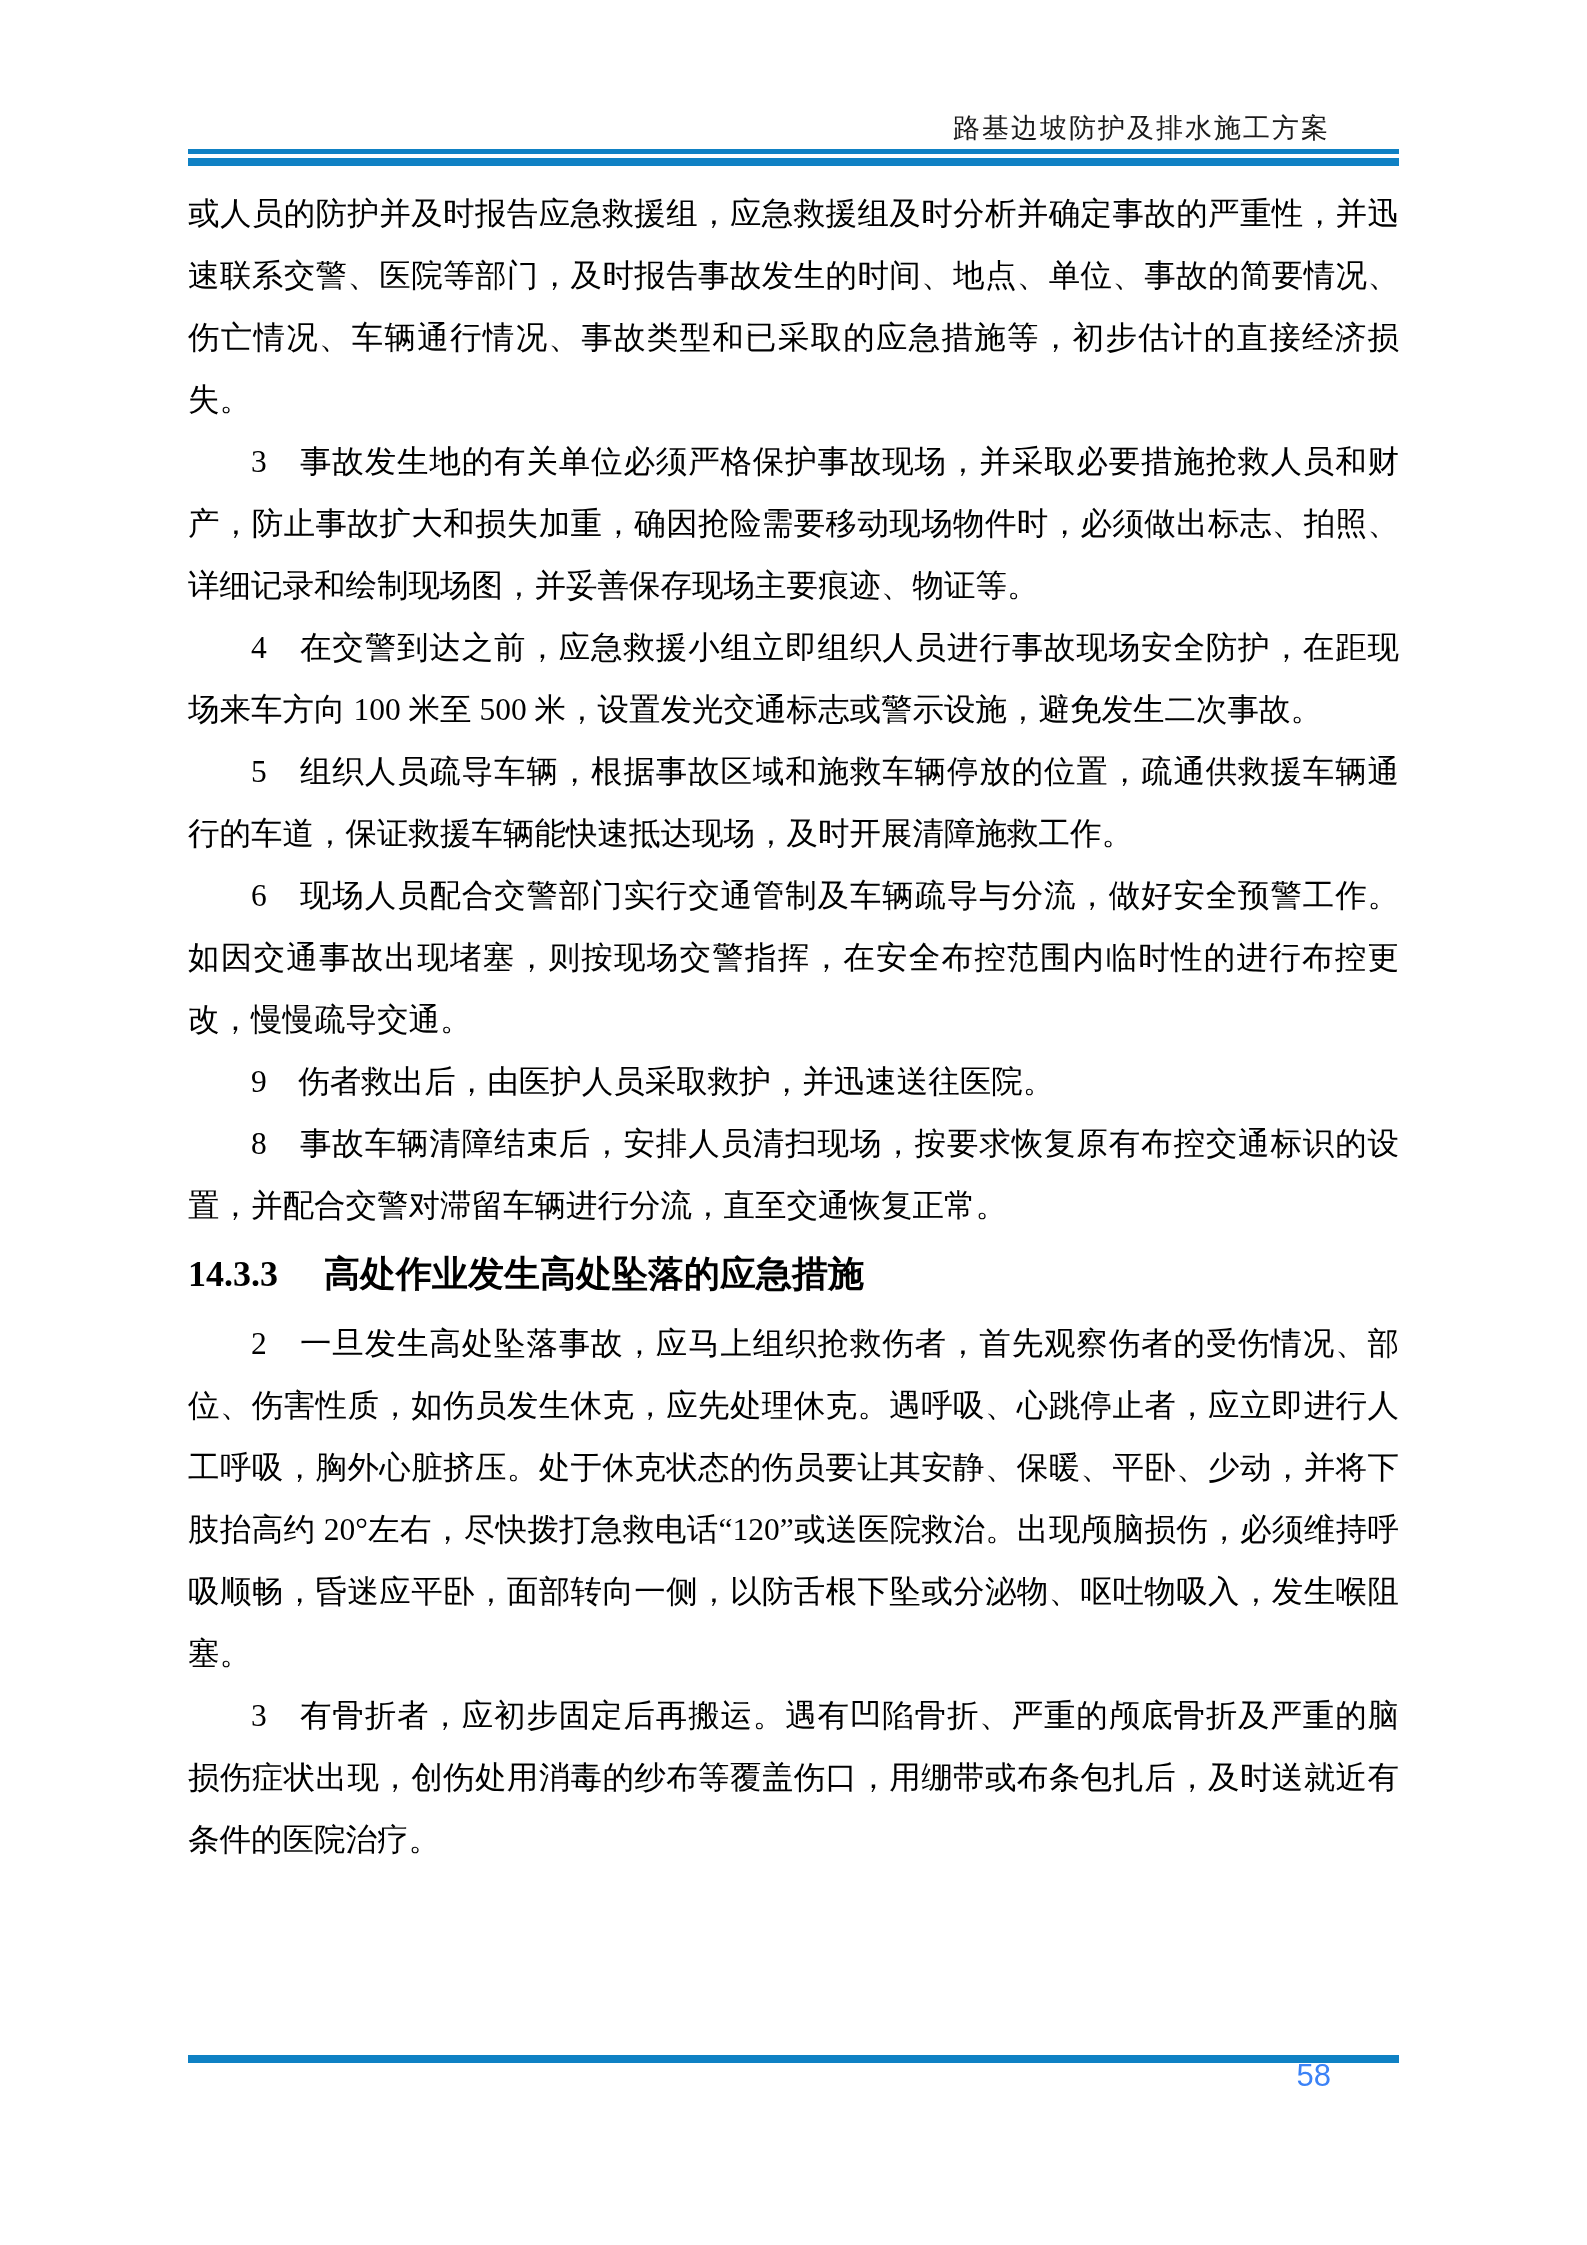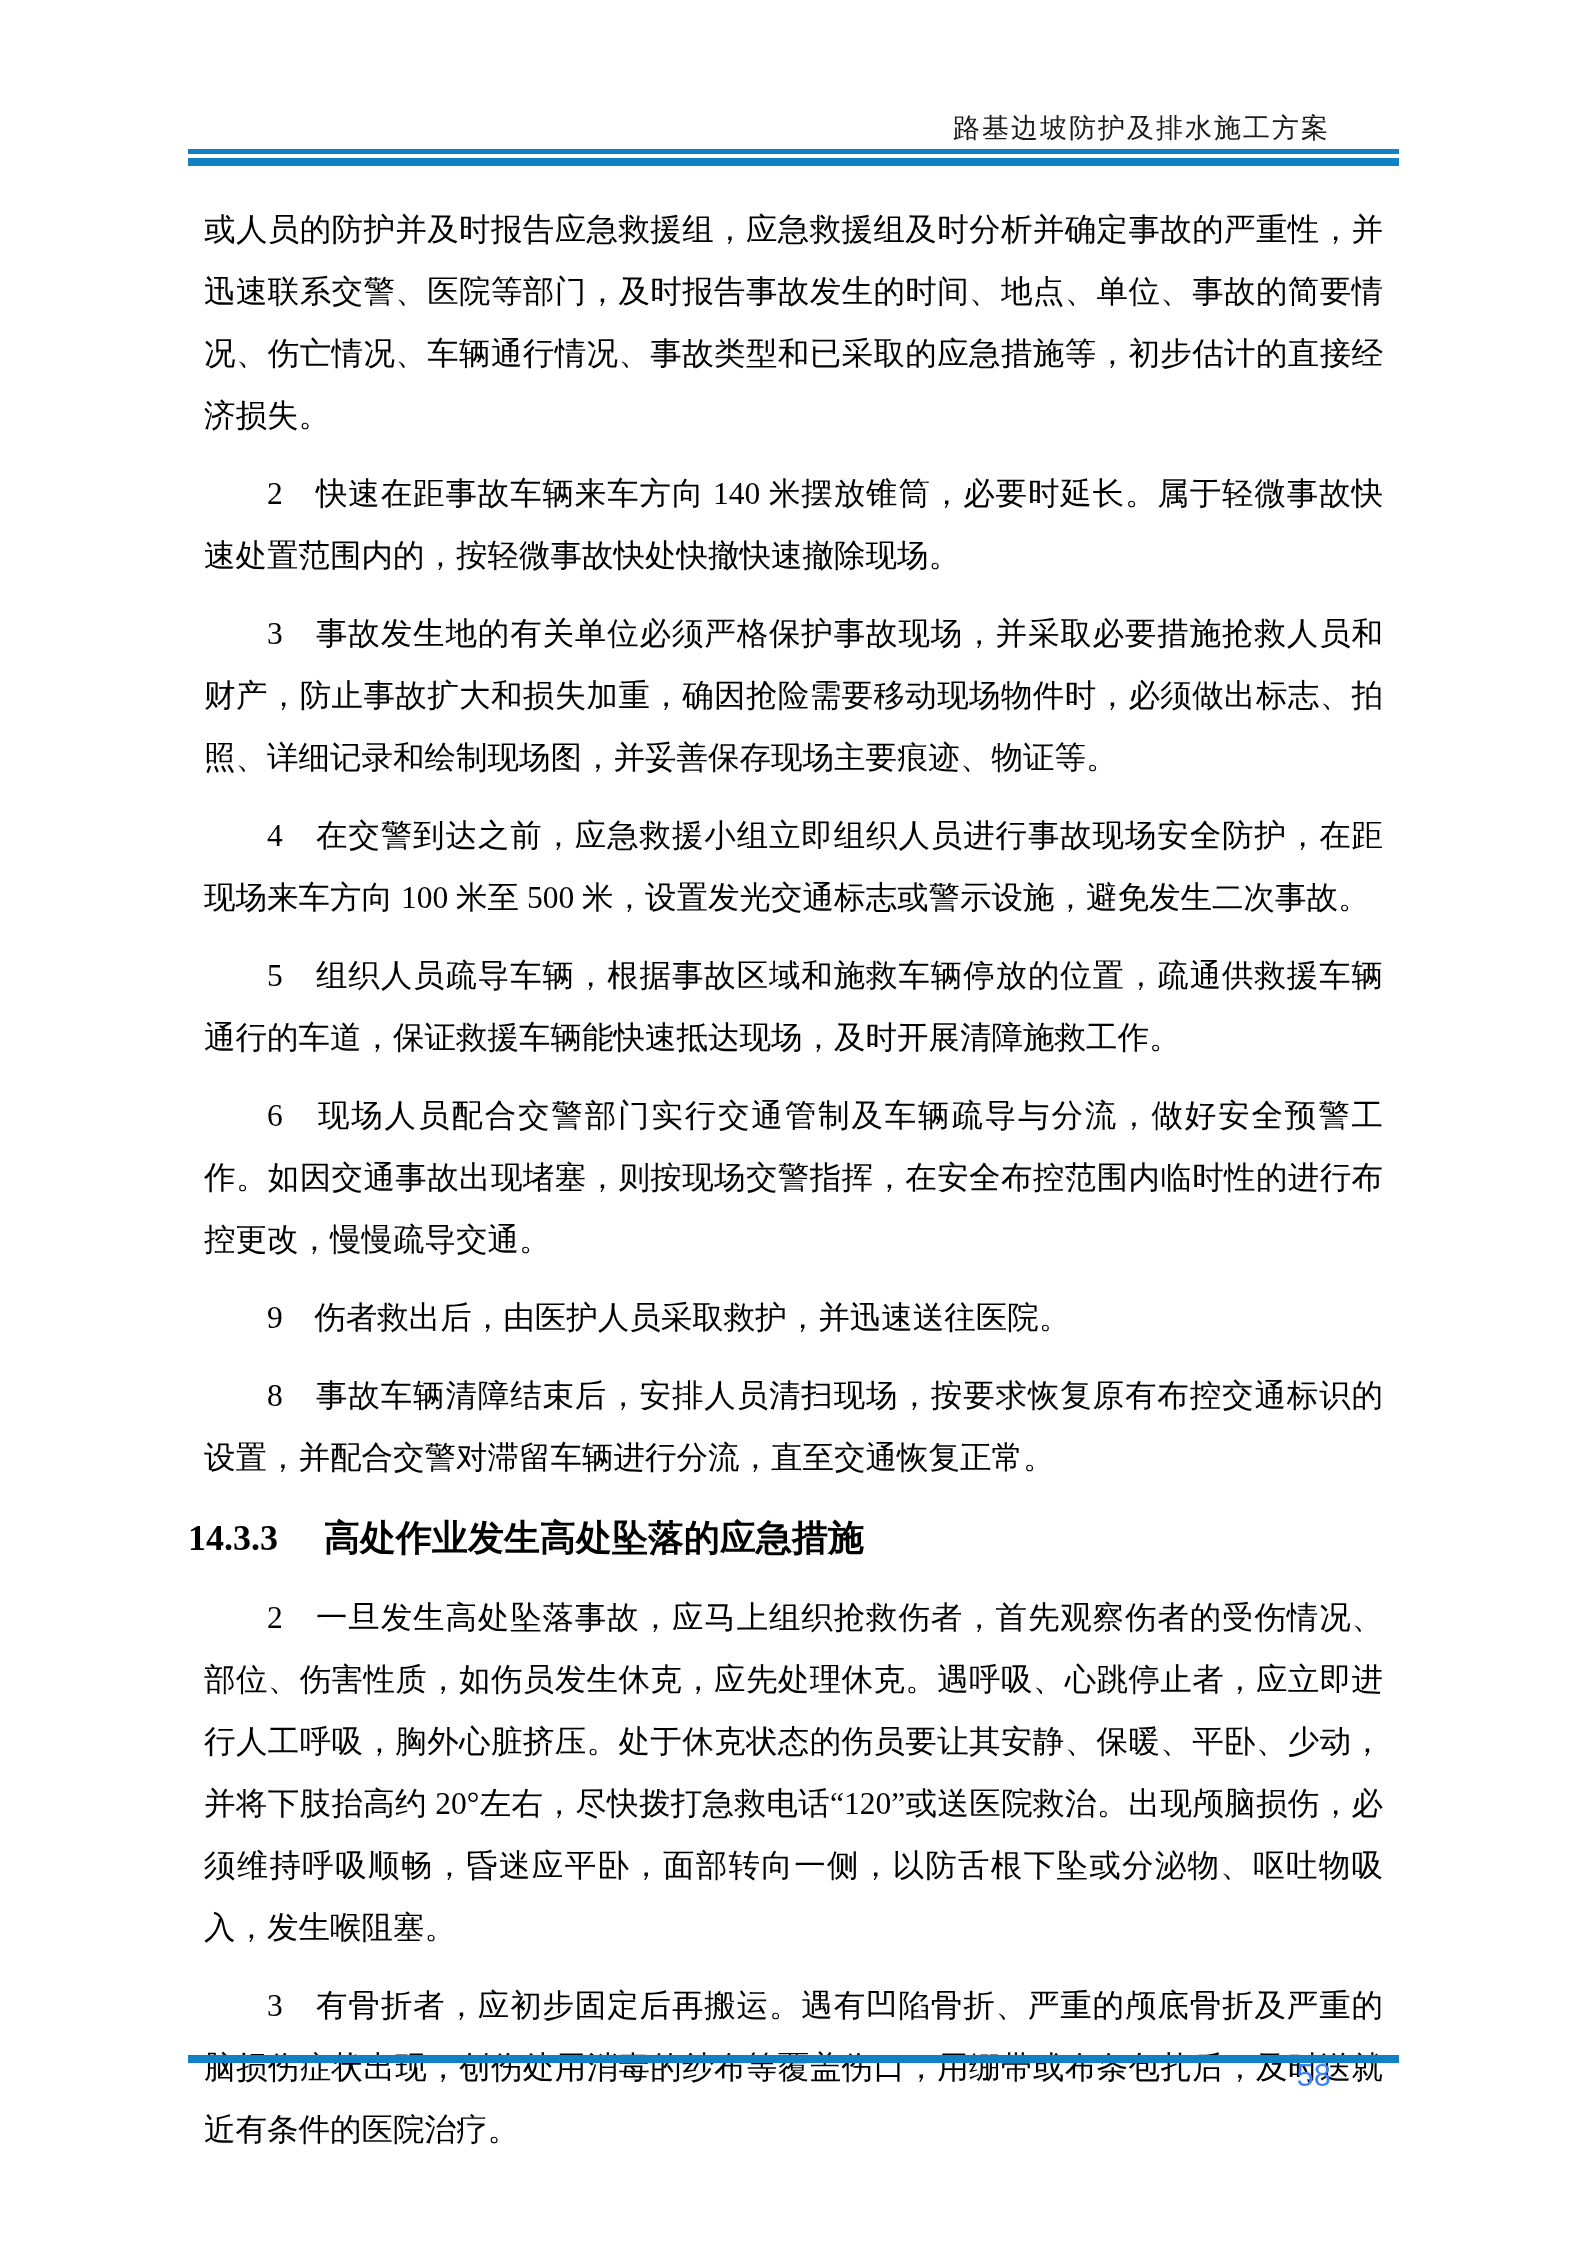--- a/index.html
+++ b/index.html
@@ -24,21 +24,21 @@
   .rule{position:absolute;left:188px;width:1211px;background:var(--accent,#0F81C4);}
   .rule-thin{top:149px;height:5px;}
   .rule-thick{top:158px;height:8px;}
   
   .doc-body{
     position:absolute;
     left:188px;top:183px;
     width:1211px;
   }
   .para{
-    margin:16px;
+    margin:0;
     font-size:31.5px;
     line-height:62px;
     text-align:justify;
     text-justify:inter-ideograph;
     word-break:normal;
   }
   .para.indent{text-indent:2em;}
   .heading{
     margin:4px 0 6px 0;
     font-size:36px;
@@ -65,21 +65,20 @@
 <body>
 
 <div class="page">
 
   <div class="header-title">路基边坡防护及排水施工方案</div>
   <div class="rule rule-thin"></div>
   <div class="rule rule-thick"></div>
 
   <div class="doc-body">
       <p class="para">或人员的防护并及时报告应急救援组，应急救援组及时分析并确定事故的严重性，并迅速联系交警、医院等部门，及时报告事故发生的时间、地点、单位、事故的简要情况、伤亡情况、车辆通行情况、事故类型和已采取的应急措施等，初步估计的直接经济损失。</p>
-      <p class="para indent">2　快速在距事故车辆来车方向 140 米摆放锥筒，必要时延长。属于轻微事故快速处置范围内的，按轻微事故快处快撤快速撤除现场。</p>
       <p class="para indent">3　事故发生地的有关单位必须严格保护事故现场，并采取必要措施抢救人员和财产，防止事故扩大和损失加重，确因抢险需要移动现场物件时，必须做出标志、拍照、详细记录和绘制现场图，并妥善保存现场主要痕迹、物证等。</p>
       <p class="para indent">4　在交警到达之前，应急救援小组立即组织人员进行事故现场安全防护，在距现场来车方向 100 米至 500 米，设置发光交通标志或警示设施，避免发生二次事故。</p>
       <p class="para indent">5　组织人员疏导车辆，根据事故区域和施救车辆停放的位置，疏通供救援车辆通行的车道，保证救援车辆能快速抵达现场，及时开展清障施救工作。</p>
       <p class="para indent">6　现场人员配合交警部门实行交通管制及车辆疏导与分流，做好安全预警工作。如因交通事故出现堵塞，则按现场交警指挥，在安全布控范围内临时性的进行布控更改，慢慢疏导交通。</p>
       <p class="para indent">9　伤者救出后，由医护人员采取救护，并迅速送往医院。</p>
       <p class="para indent">8　事故车辆清障结束后，安排人员清扫现场，按要求恢复原有布控交通标识的设置，并配合交警对滞留车辆进行分流，直至交通恢复正常。</p>
       <h2 class="heading"><span class="heading-number">14.3.3</span><span>高处作业发生高处坠落的应急措施</span></h2>
       <p class="para indent">2　一旦发生高处坠落事故，应马上组织抢救伤者，首先观察伤者的受伤情况、部位、伤害性质，如伤员发生休克，应先处理休克。遇呼吸、心跳停止者，应立即进行人工呼吸，胸外心脏挤压。处于休克状态的伤员要让其安静、保暖、平卧、少动，并将下肢抬高约 20°左右，尽快拨打急救电话“120”或送医院救治。出现颅脑损伤，必须维持呼吸顺畅，昏迷应平卧，面部转向一侧，以防舌根下坠或分泌物、呕吐物吸入，发生喉阻塞。</p>
       <p class="para indent">3　有骨折者，应初步固定后再搬运。遇有凹陷骨折、严重的颅底骨折及严重的脑损伤症状出现，创伤处用消毒的纱布等覆盖伤口，用绷带或布条包扎后，及时送就近有条件的医院治疗。</p>
     </div>

